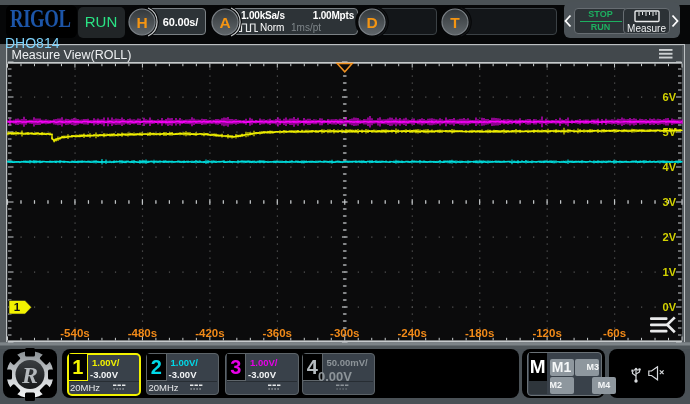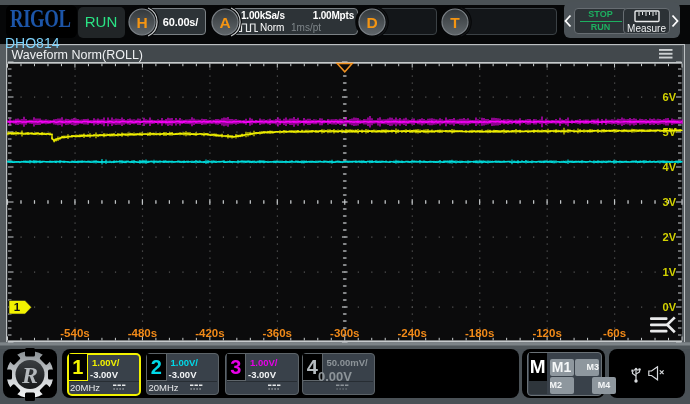--- a/index.html
+++ b/index.html
@@ -90,21 +90,21 @@
     <path d="M5 2 v4 M8.5 2 v3 M12 2 v4 M15.5 2 v3 M19 2 v4 M22 2 v3" stroke="#e8eaeb" stroke-width="1"></path>
   </svg>
 <div class="abs" style="left:623px;top:23.5px;width:47px;color:#eef0f1;font-size:10px;text-align:center;line-height:9.5px">Measure</div>
 <svg class="abs" width="10" height="14" style="left:670px;top:13.5px">
     <path d="M2.5 1.5 L7.5 7 L2.5 12.5" stroke="#fff" stroke-width="1.8" fill="none"></path>
   </svg>
 
 <div class="abs" style="left:0;top:44px;width:690px;height:305px;background:#565c60"></div>
 <div class="abs" style="left:5.5px;top:44px;width:679px;height:298px;border:1.6px solid #bcc0c2;border-bottom:none"></div>
 <div class="abs" style="left:7.5px;top:45.6px;width:674.5px;height:16.4px;background:#42484c"></div>
-<div class="abs" style="left:11.5px;top:48.5px;color:#eef0f2;font-size:12.5px;line-height:12.5px">Waveform Norm(ROLL)</div>
+<div class="abs" style="left:11.5px;top:48.5px;color:#eef0f2;font-size:12.5px;line-height:12.5px">Measure View(ROLL)</div>
 <svg class="abs" width="16" height="12" style="left:658px;top:47.5px">
     <g fill="#ccd0d2">
       <rect x="1" y="1" width="13.5" height="1.9"></rect>
       <rect x="1" y="4.8" width="13.5" height="1.9"></rect>
       <rect x="1" y="8.6" width="13.5" height="1.9"></rect>
     </g>
   </svg>
 
 <svg font-family="'Liberation Sans',sans-serif" width="690" height="306" viewBox="0 44 690 306" style="position:absolute;left:0;top:44px" shape-rendering="crisp-edges" text-rendering="optimizeLegibility">
 <rect x="7.5" y="62.0" width="674.5" height="280.0" fill="#0b0b0c"></rect>

